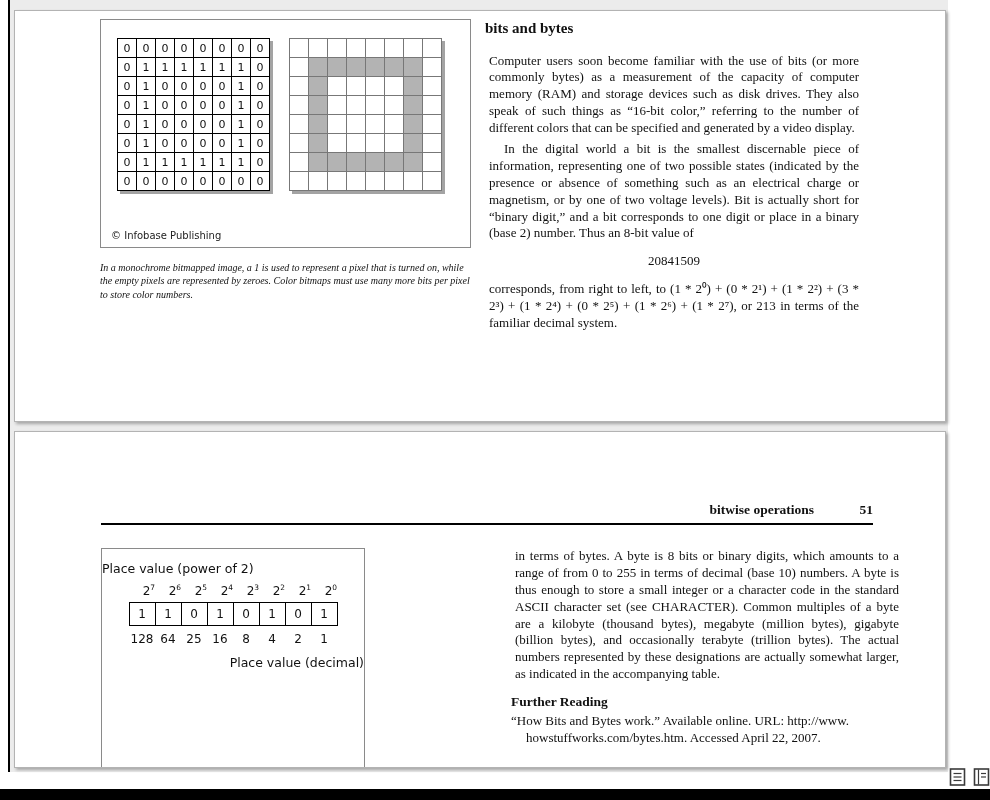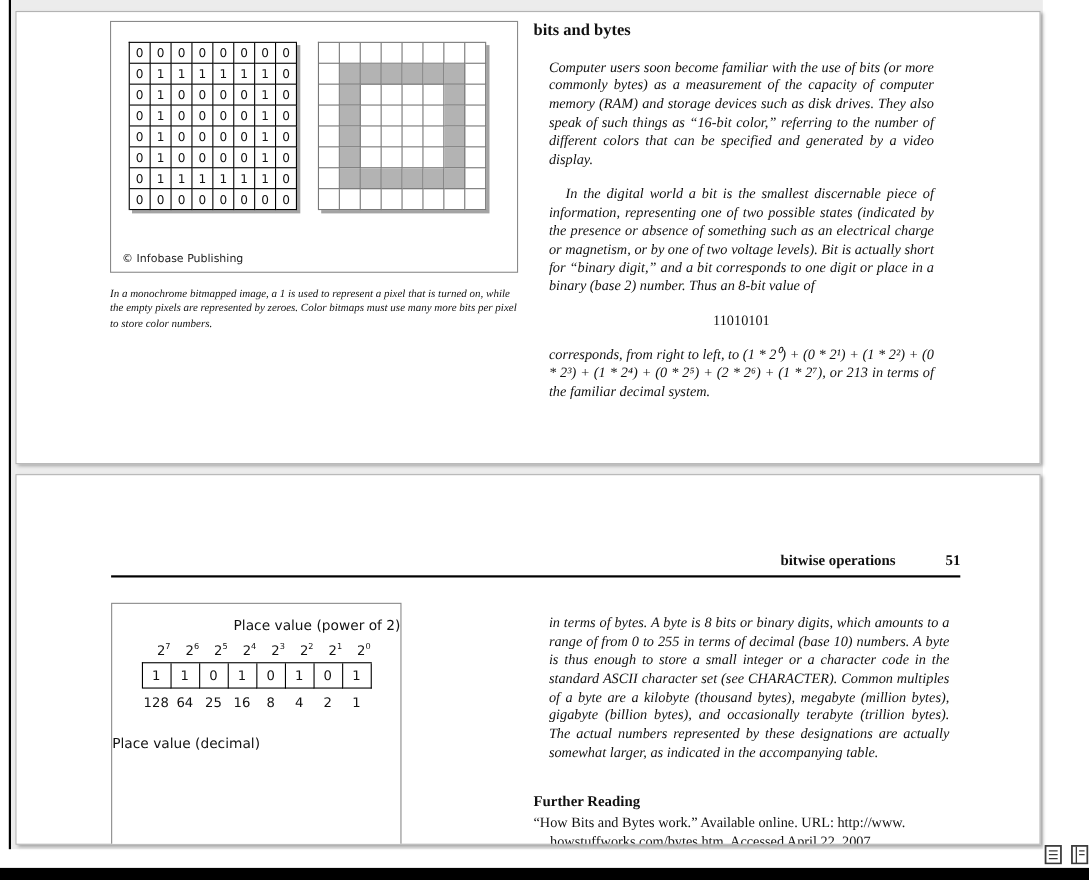--- a/index.html
+++ b/index.html
@@ -22,45 +22,45 @@
       font:11px "DejaVu Sans",sans-serif;}
   #pixelGrid{left:188px;top:18px;border-top:1px solid #777;border-left:1px solid #777;}
   .pc{border-right:1px solid #777;border-bottom:1px solid #777;}
   .pc.on{background:#b3b3b3;}
   .credit{position:absolute;left:10px;bottom:6px;font:10px "DejaVu Sans",sans-serif;color:#222;}
   .caption{position:absolute;left:85px;top:250px;width:372px;font-style:italic;font-size:10px;line-height:1.33;}
 
   
   .col1{position:absolute;left:470px;top:8px;width:378px;font-size:13px;line-height:1.30;text-align:justify;}
   .art-head{font-weight:bold;font-size:15px;margin:0 0 14px 0;text-align:left;}
-  .para{margin:14px;font-style:italic;}
+  .para{margin:4px;}
   .para.indent{text-indent:15px;}
   .binval{text-align:center;margin:11px 0;}
 
   
   .runhead{position:absolute;left:86px;top:70px;width:772px;text-align:right;font-weight:bold;font-size:13.5px;}
   .runhead .pgnum{display:inline-block;margin-left:42px;}
   .rule{position:absolute;left:86px;top:91px;width:772px;height:2px;background:#000;}
   .fig2{position:absolute;left:86px;top:116px;width:262px;height:260px;border:1px solid #8a8a8a;background:#fff;}
-  .fig2-title{text-align:right;font:12.5px "DejaVu Sans",sans-serif;margin-top:12px;}
+  .fig2-title{text-align:left;font:12.5px "DejaVu Sans",sans-serif;margin-top:12px;}
   .pv-row{display:grid;grid-template-columns:repeat(8,26px);width:max-content;margin:0 auto;}
   .pv-exp{margin-top:6px;}
   .pvh{text-align:right;font:12px "DejaVu Sans",sans-serif;padding:2px 0;}
   .pv-bits{margin-top:2px;border-top:1px solid #000;border-left:1px solid #000;}
   .pvc{border-right:1px solid #000;border-bottom:1px solid #000;height:22px;display:flex;align-items:center;justify-content:center;
        font:12px "DejaVu Sans",sans-serif;}
   .pv-dec{margin-top:4px;}
   .pvd{text-align:center;font:12px "DejaVu Sans",sans-serif;padding:2px 0;}
-  .fig2-sub{text-align:left;font:12.5px "DejaVu Sans",sans-serif;margin-top:20px;}
+  .fig2-sub{text-align:right;font:12.5px "DejaVu Sans",sans-serif;margin-top:7px;}
   .equations{width:max-content;margin:10px 0 0 58px;}
   .eq{font:12px "DejaVu Sans",sans-serif;line-height:1.45;}
   sup{font-size:0.62em;line-height:0;vertical-align:super;}
 
-  .col2{position:absolute;left:470px;top:112px;width:392px;font-size:13px;line-height:1.30;text-align:justify;}
-  .fr-head{font-weight:bold;font-size:13.5px;margin:27px 0 2px 0;text-align:left;}
+  .col2{position:absolute;left:496px;top:112px;width:392px;font-size:13px;line-height:1.30;text-align:justify;}
+  .fr-head{font-weight:bold;font-size:13.5px;margin:10px 0 2px 0;text-align:left;}
   .ref{margin:0;padding-left:15px;text-indent:-15px;text-align:left;}
 
   
   .viewer-icon{position:absolute;top:768px;width:18px;height:18px;cursor:pointer;}
   #icon1{left:949px;}
   #icon2{left:973px;}
   .bottombar{position:absolute;left:0;top:789px;width:990px;height:11px;background:#000;}
 </style>
 </head>
 <body>
@@ -205,22 +205,22 @@
       </div>
     <div class="credit">© Infobase Publishing</div>
   </div>
 
   <div class="caption">In a monochrome bitmapped image, a 1 is used to represent a pixel that is turned on, while the empty pixels are represented by zeroes. Color bitmaps must use many more bits per pixel to store color numbers.</div>
 
   <div class="col1">
     <h2 class="art-head">bits and bytes</h2>
     <p class="para">Computer users soon become familiar with the use of bits (or more commonly bytes) as a measurement of the capacity of computer memory (RAM) and storage devices such as disk drives. They also speak of such things as “16-bit color,” referring to the number of different colors that can be specified and generated by a video display.</p>
     <p class="para indent">In the digital world a bit is the smallest discernable piece of information, representing one of two possible states (indicated by the presence or absence of something such as an electrical charge or magnetism, or by one of two voltage levels). Bit is actually short for “binary digit,” and a bit corresponds to one digit or place in a binary (base 2) number. Thus an 8-bit value of</p>
-    <div class="binval">11010101</div>
-    <p class="para">corresponds, from right to left, to (1 * 2⁰) + (0 * 2¹) + (1 * 2²) + (0 * 2³) + (1 * 2⁴) + (0 * 2⁵) + (2 * 2⁶) + (1 * 2⁷), or 213 in terms of the familiar decimal system.</p>
+    <div class="binval">20841509</div>
+    <p class="para">corresponds, from right to left, to (1 * 2⁰) + (0 * 2¹) + (1 * 2²) + (3 * 2³) + (1 * 2⁴) + (0 * 2⁵) + (1 * 2⁶) + (1 * 2⁷), or 213 in terms of the familiar decimal system.</p>
   </div>
 </div>
 
 <div class="page" id="page2">
 
   <div class="runhead">
     <span>bitwise operations</span>
     <span class="pgnum">51</span>
   </div>
   <div class="rule"></div>

